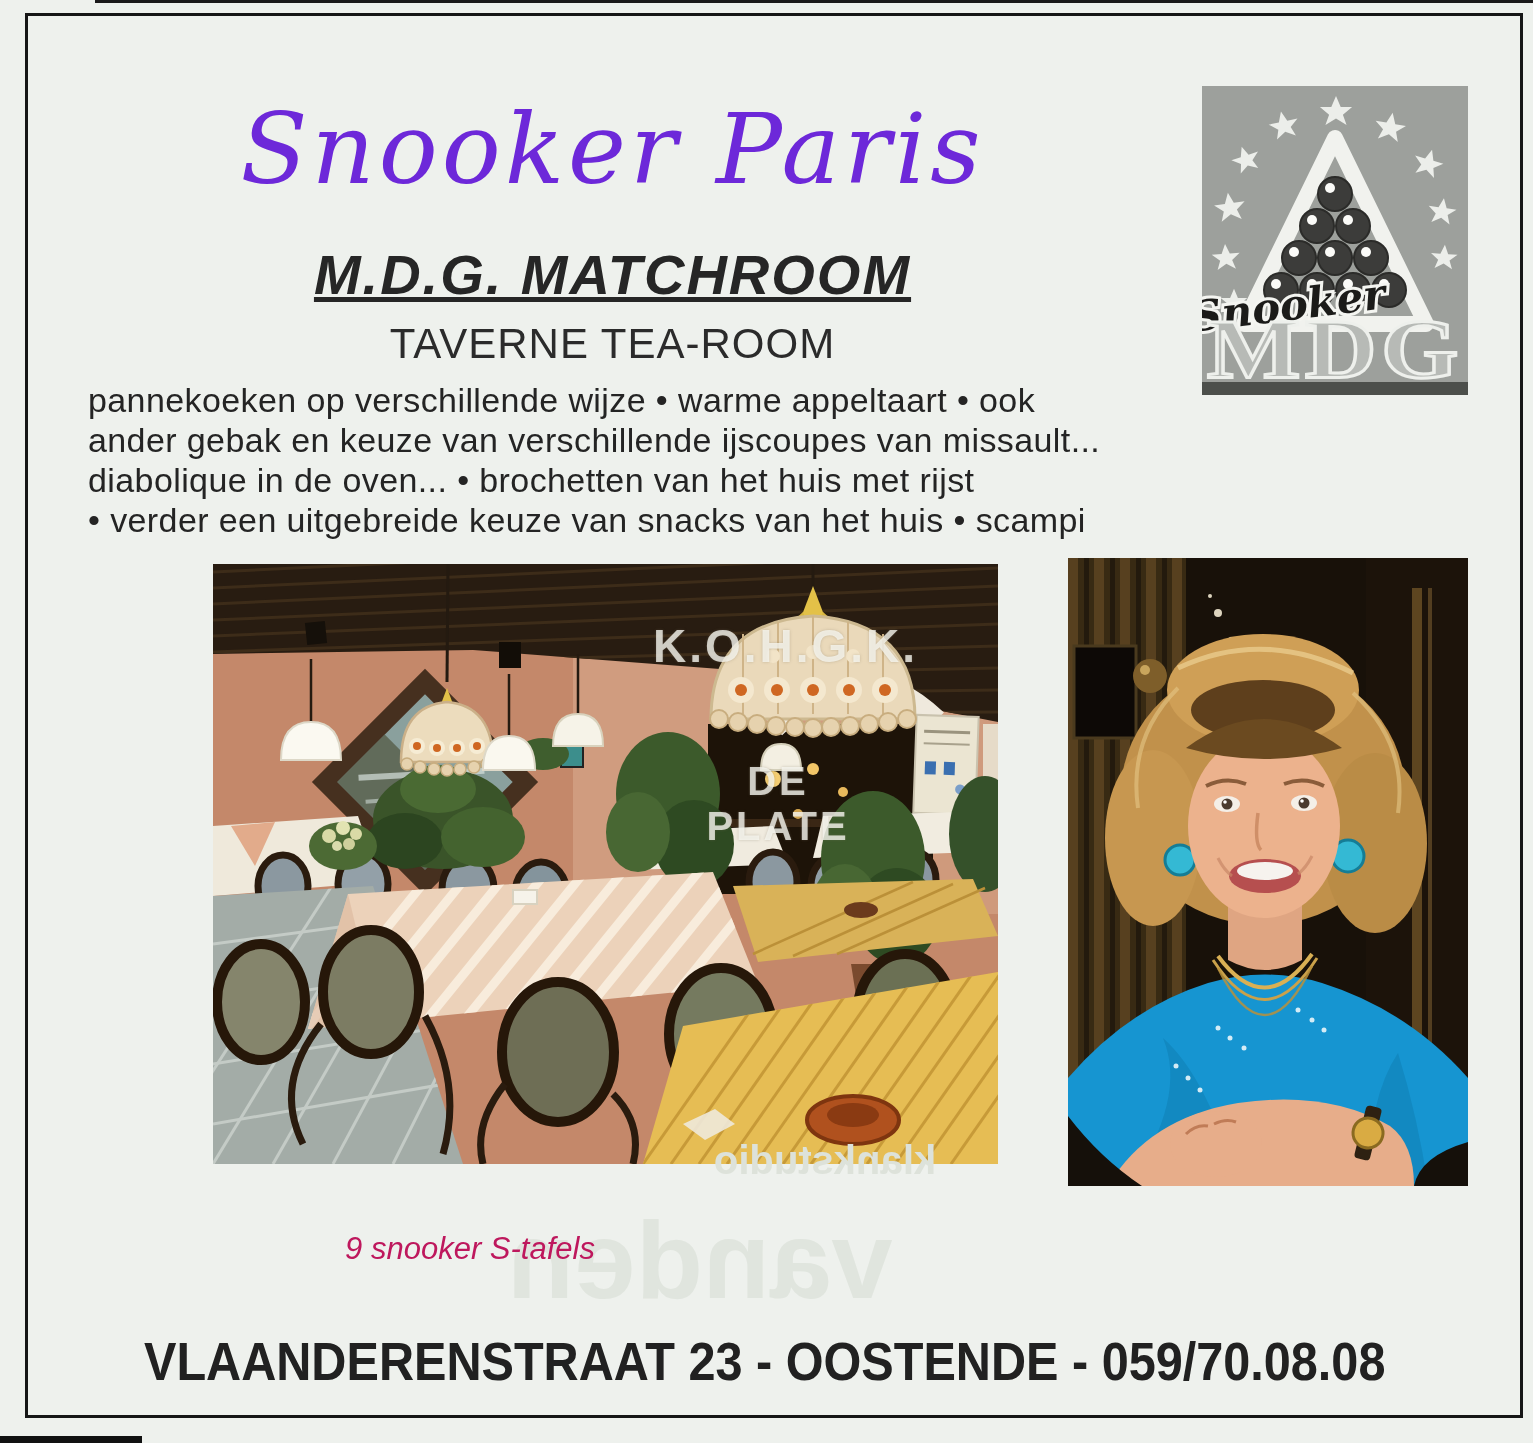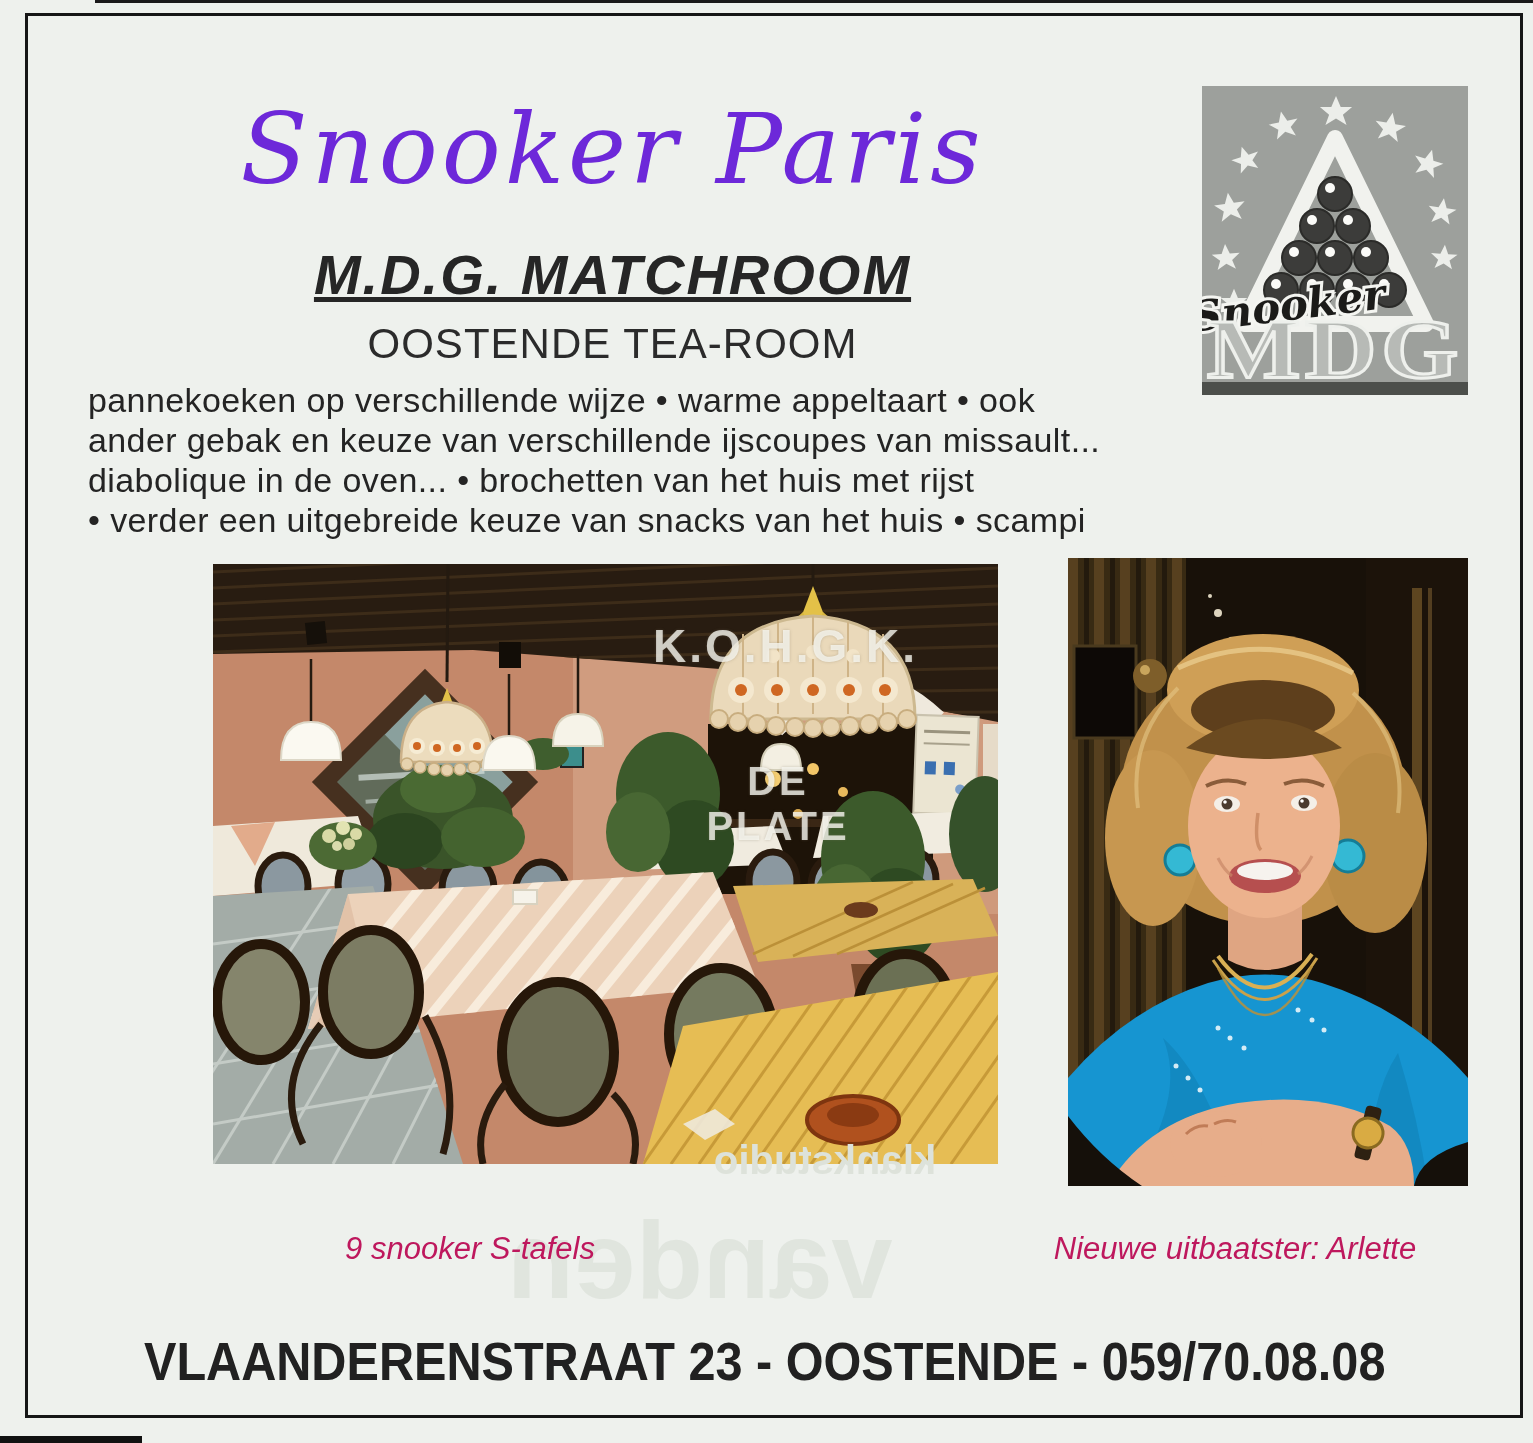--- a/index.html
+++ b/index.html
@@ -73,21 +73,21 @@
 
 <div class="page">
 
   <div class="scan-top-line"></div>
   <div class="scan-bottom-bar"></div>
 
   <div class="frame"></div>
 
   <div class="title">Snooker Paris</div>
   <div class="subtitle">M.D.G. MATCHROOM</div>
-  <div class="tagline">OOSTENDE TEA-ROOM</div>
+  <div class="tagline">TAVERNE TEA-ROOM</div>
 
   <div class="menu">
     <div>pannekoeken op verschillende wijze • warme appeltaart • ook</div>
     <div>ander gebak en keuze van verschillende ijscoupes van missault...</div>
     <div>diabolique in de oven... • brochetten van het huis met rijst</div>
     <div>• verder een uitgebreide keuze van snacks van het huis • scampi</div>
   </div>
 
   <div class="logo-wrap">
     <svg viewBox="0 0 266 322">
@@ -528,20 +528,19 @@
     </svg>
   </figure>
 
   <div class="ghost ghost1">klankstudio</div>
   <div class="ghost ghost2">vanden</div>
 
   <div class="caption caption-left">
     <div>9 snooker S-tafels</div>
   </div>
   <div class="caption caption-right">
-    <div>Nieuwe uitbaatster: Arlette</div>
   </div>
 
   <div class="address">
     <span>VLAANDERENSTRAAT 23 - OOSTENDE - 059/70.08.08</span>
   </div>
 
 </div>
 
 </body></html>

